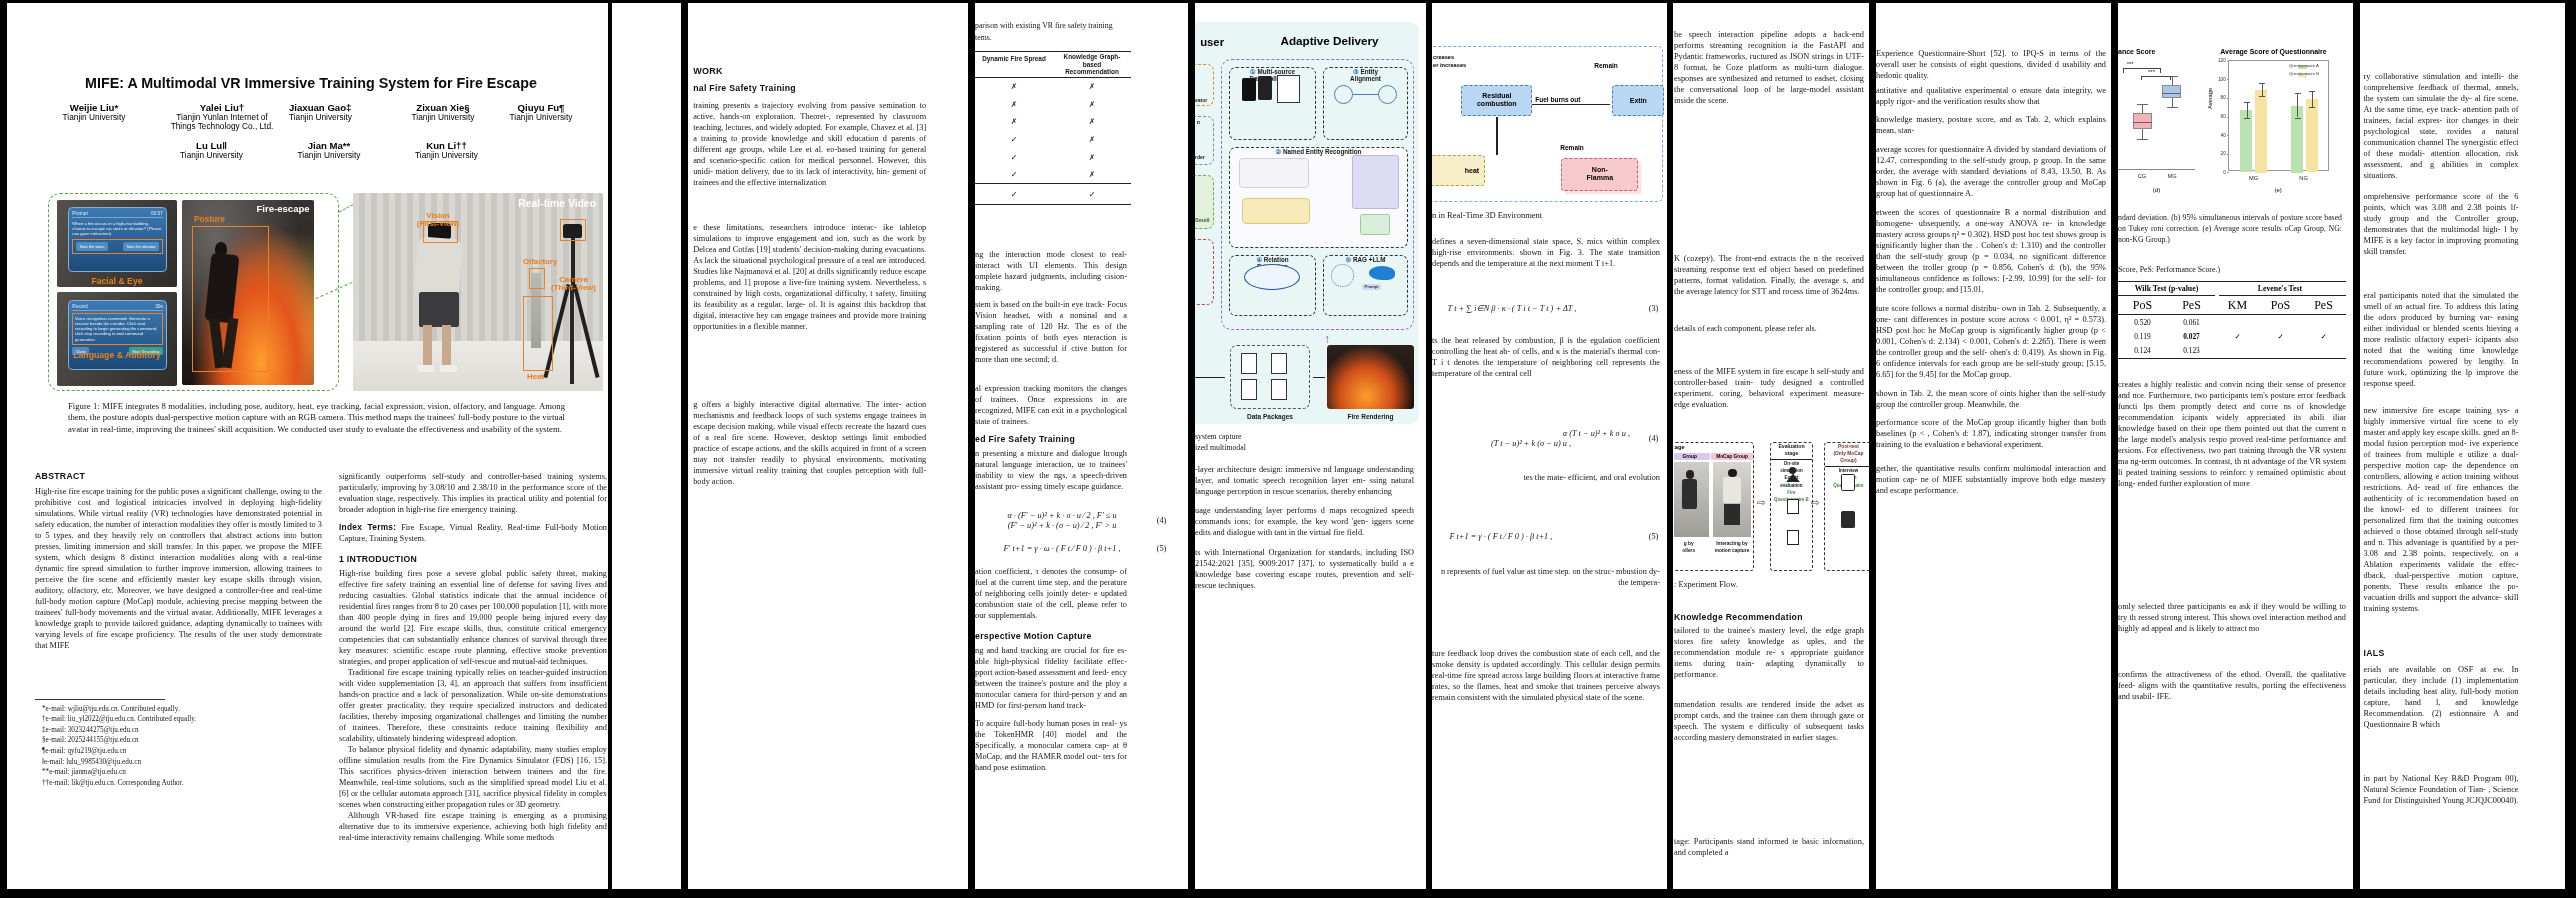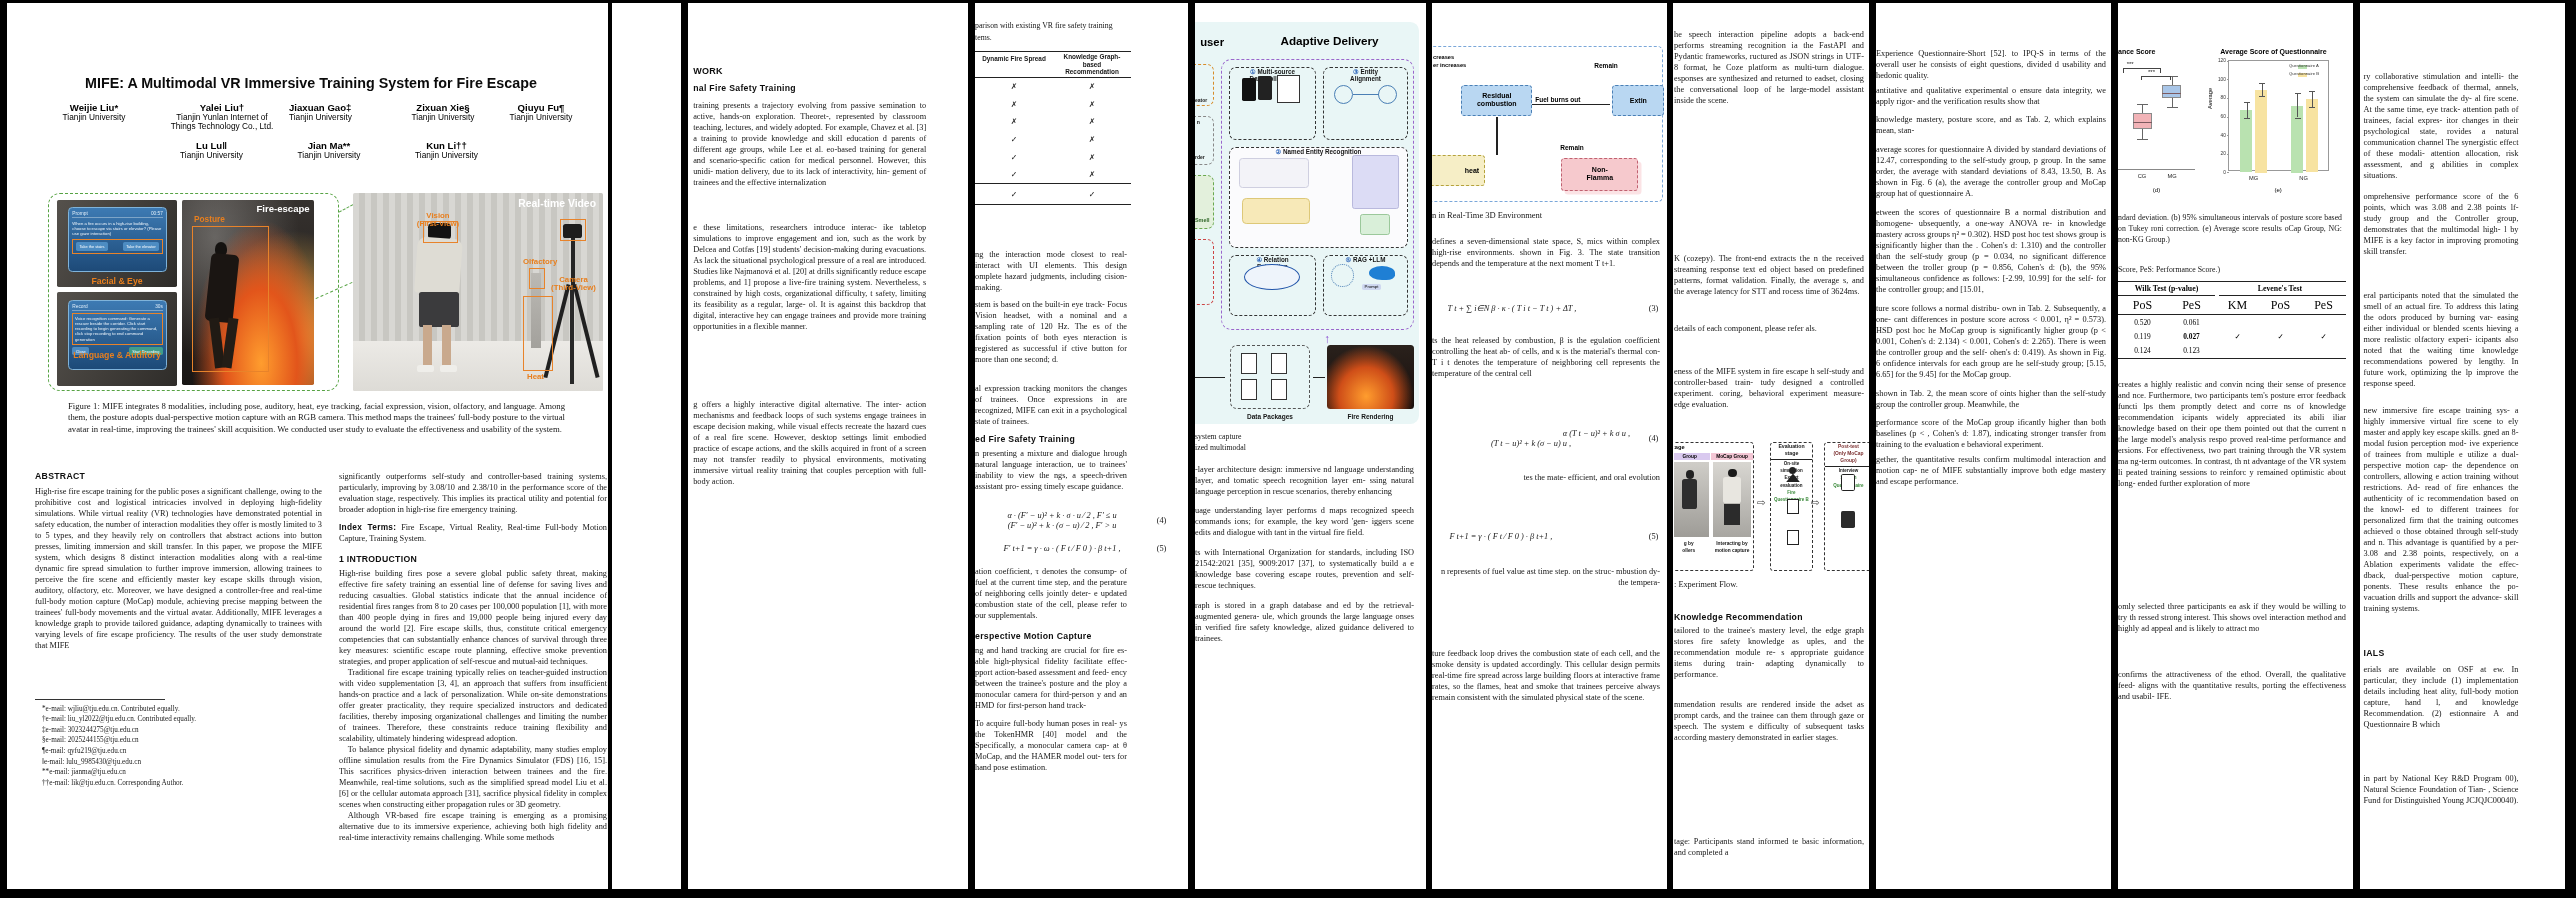--- a/index.html
+++ b/index.html
@@ -310,21 +310,20 @@
       <div class="abs" style="left:118px;top:355px;width:12px;height:1.7px;background:#222"></div>
       <div class="abs" style="left:132px;top:323px;width:87px;height:64px;border-radius:3.5px;background:radial-gradient(ellipse at 45% 80%,#ff9d2e 0%,#cf4e18 40%,rgba(40,20,10,0) 70%),linear-gradient(#2a211c,#170f0c)"></div>
       <div class="abs figlab" style="left:132px;top:391px;width:87px;font-size:6.5px">Fire Rendering</div>
     </div>
     <div class="t abs" style="left:0;top:428px;width:219px;font-size:7.8px">system capture</div>
     <div class="t abs" style="left:0;top:439px;width:219px;font-size:7.8px">ized multimodal</div>
     <div class="abs" style="left:0;top:461px;width:219px">
       <p class="t">-layer architecture design: immersive nd language understanding layer, and tomatic speech recognition layer em- ssing natural language perception in rescue scenarios, thereby enhancing</p>
       <p class="t" style="margin-top:8.7px">uage understanding layer performs d maps recognized speech commands ions; for example, the key word 'gen- iggers scene edits and dialogue with tant in the virtual fire field.</p>
       <p class="t" style="margin-top:8.7px">ts with International Organization for standards, including ISO 21542:2021 [35], 9009:2017 [37], to systematically build a e knowledge base covering escape routes, prevention and self-rescue techniques.</p>
-      <p class="t" style="margin-top:8.7px">raph is stored in a graph database and ed by the retrieval-augmented genera- ule, which grounds the large language onses in verified fire safety knowledge, alized guidance delivered to trainees.</p>
     </div>
   </div>
 
   <div class="slice" style="left:1432px;width:236px">
     <div class="abs" style="left:-8.7px;top:43px;width:240px;height:156px;border:1.3px dashed #7aa7d9;border-radius:5.2px">
       <div class="abs" style="left:8.7px;top:7px;font:5.7px 'Liberation Sans',sans-serif;font-weight:bold">creases</div>
       <div class="abs" style="left:8.7px;top:15px;font:5.7px 'Liberation Sans',sans-serif;font-weight:bold">er increases</div>
       <div class="abs pre" style="left:37px;top:38px;width:71px;height:31px;background:#b9d7f2;border:0.9px dashed #4a7fb5;border-radius:3.5px;font:bold 7px/8.7px 'Liberation Sans',sans-serif;text-align:center;padding-top:6px">Residual
 combustion</div>
       <div class="abs" style="left:111px;top:49px;font:bold 6.5px 'Liberation Sans',sans-serif">Fuel burns out</div>
@@ -420,21 +419,21 @@
   <div class="slice" style="left:1876px;width:235px">
     <div class="abs" style="left:0;top:45px;width:230px">
       <p class="t">Experience Questionnaire-Short [52]. to IPQ-S in terms of the overall user he consists of eight questions, divided d usability and hedonic quality.</p>
       <p class="t" style="margin-top:4px">antitative and qualitative experimental o ensure data integrity, we apply rigor- and the verification results show that</p>
       <p class="t" style="margin-top:7.8px">knowledge mastery, posture score, and as Tab. 2, which explains mean, stan-</p>
       <p class="t" style="margin-top:7.8px">average scores for questionnaire A divided by standard deviations of 12.47, corresponding to the self-study group, p group. In the same order, the average with standard deviations of 8.43, 13.50, B. As shown in Fig. 6 (a), the average the controller group and MoCap group hat of questionnaire A.</p>
       <p class="t" style="margin-top:7.8px">etween the scores of questionnaire B a normal distribution and homogene- ubsequently, a one-way ANOVA re- in knowledge mastery across groups η² = 0.302). HSD post hoc test shows group is significantly higher than the . Cohen's d: 1.310) and the controller than the self-study group (p = 0.034, no significant difference between the troller group (p = 0.856, Cohen's d: (b), the 95% simultaneous confidence as follows: [-2.99, 10.99] for the self- for the controller group; and [15.01,</p>
       <p class="t" style="margin-top:7.8px">ture score follows a normal distribu- own in Tab. 2. Subsequently, a one- cant differences in posture score across &lt; 0.001, η² = 0.573). HSD post hoc he MoCap group is significantly higher group (p &lt; 0.001, Cohen's d: 2.134) &lt; 0.001, Cohen's d: 2.265). There is ween the controller group and the self- ohen's d: 0.419). As shown in Fig. 6 onfidence intervals for each group are he self-study group; [5.15, 6.65] for the 9.45] for the MoCap group.</p>
       <p class="t" style="margin-top:7.8px">shown in Tab. 2, the mean score of oints higher than the self-study group the controller group. Meanwhile, the</p>
       <p class="t" style="margin-top:7.8px">performance score of the MoCap group ificantly higher than both baselines (p &lt; , Cohen's d: 1.87), indicating stronger transfer from training to the evaluation e behavioral experiment.</p>
-      <p class="t" style="margin-top:4px">gether, the quantitative results confirm multimodal interaction and motion cap- ne of MIFE substantially improve both edge mastery and escape performance.</p>
+      <p class="t" style="margin-top:13px">gether, the quantitative results confirm multimodal interaction and motion cap- ne of MIFE substantially improve both edge mastery and escape performance.</p>
     </div>
   </div>
 
   <div class="slice" style="left:2118px;width:235px">
 
     <div class="abs" style="left:0;top:45px;width:80px;height:155px">
       <div style="font:bold 7px 'Liberation Sans',sans-serif">ance Score</div>
       <div id="boxplot" class="abs" style="left:0;top:12px;width:77px;height:110px;border-bottom:0.9px solid #888">
           <div style="position: absolute; left: 24px; top: 44px; width: 0.9px; height: 35px; background: rgb(102, 102, 102);"></div>
           <div style="position: absolute; left: 19px; top: 44px; width: 11.3px; height: 0.9px; background: rgb(102, 102, 102);"></div>

